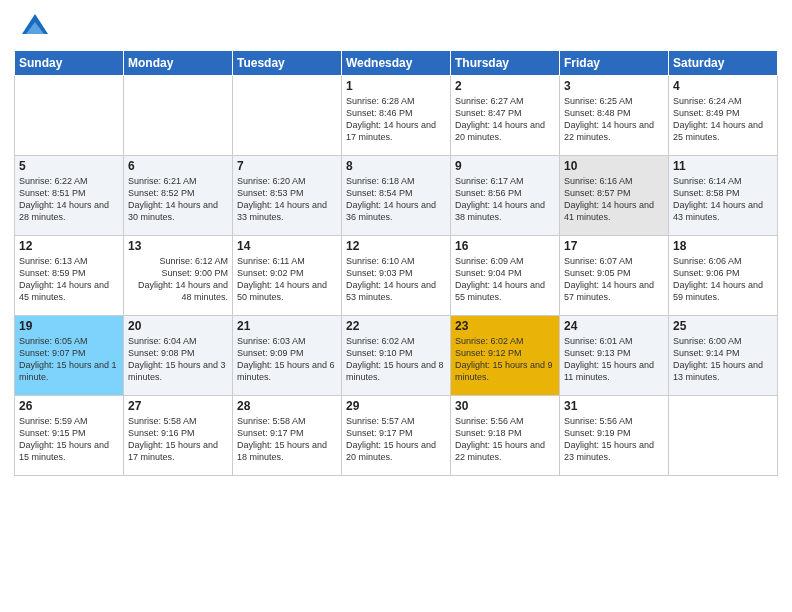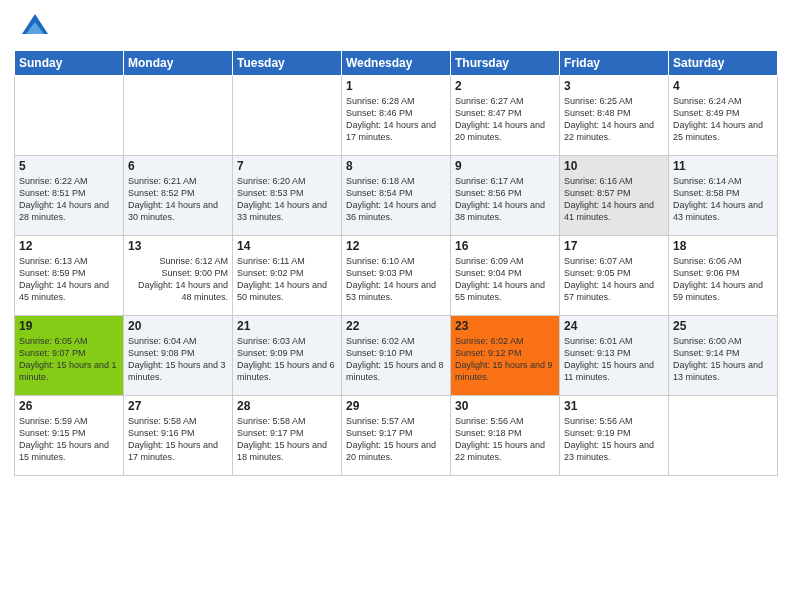--- a/index.html
+++ b/index.html
@@ -254,21 +254,21 @@
 Daylight: 14 hours and 57 minutes.</div>
             </td>
             <td>
               <span class="day-num">18</span>
               <div class="day-info" style="white-space: pre-line;">Sunrise: 6:06 AM
 Sunset: 9:06 PM
 Daylight: 14 hours and 59 minutes.</div>
             </td>
           </tr>
           <tr>
-            <td style="background: #84cc16; margin-top: 10px;">
+            <td style="background: #7dd3fc; margin-top: 10px;">
               <span class="day-num">19</span>
               <div class="day-info" style="white-space: pre-line;">Sunrise: 6:05 AM
 Sunset: 9:07 PM
 Daylight: 15 hours and 1 minute.</div>
             </td>
             <td style="background: rgb(240, 244, 248);">
               <span class="day-num">20</span>
               <div class="day-info" style="white-space: pre-line;">Sunrise: 6:04 AM
 Sunset: 9:08 PM
 Daylight: 15 hours and 3 minutes.</div>
@@ -278,21 +278,21 @@
               <div class="day-info" style="white-space: pre-line;">Sunrise: 6:03 AM
 Sunset: 9:09 PM
 Daylight: 15 hours and 6 minutes.</div>
             </td>
             <td style="background: rgb(240, 244, 248);">
               <span class="day-num">22</span>
               <div class="day-info" style="white-space: pre-line;">Sunrise: 6:02 AM
 Sunset: 9:10 PM
 Daylight: 15 hours and 8 minutes.</div>
             </td>
-            <td style="background: #f97316;">
+            <td style="background: #eab308;">
               <span class="day-num">23</span>
               <div class="day-info" style="white-space: pre-line;">Sunrise: 6:02 AM
 Sunset: 9:12 PM
 Daylight: 15 hours and 9 minutes.</div>
             </td>
             <td style="background: rgb(240, 244, 248);">
               <span class="day-num">24</span>
               <div class="day-info" style="white-space: pre-line;">Sunrise: 6:01 AM
 Sunset: 9:13 PM
 Daylight: 15 hours and 11 minutes.</div>

